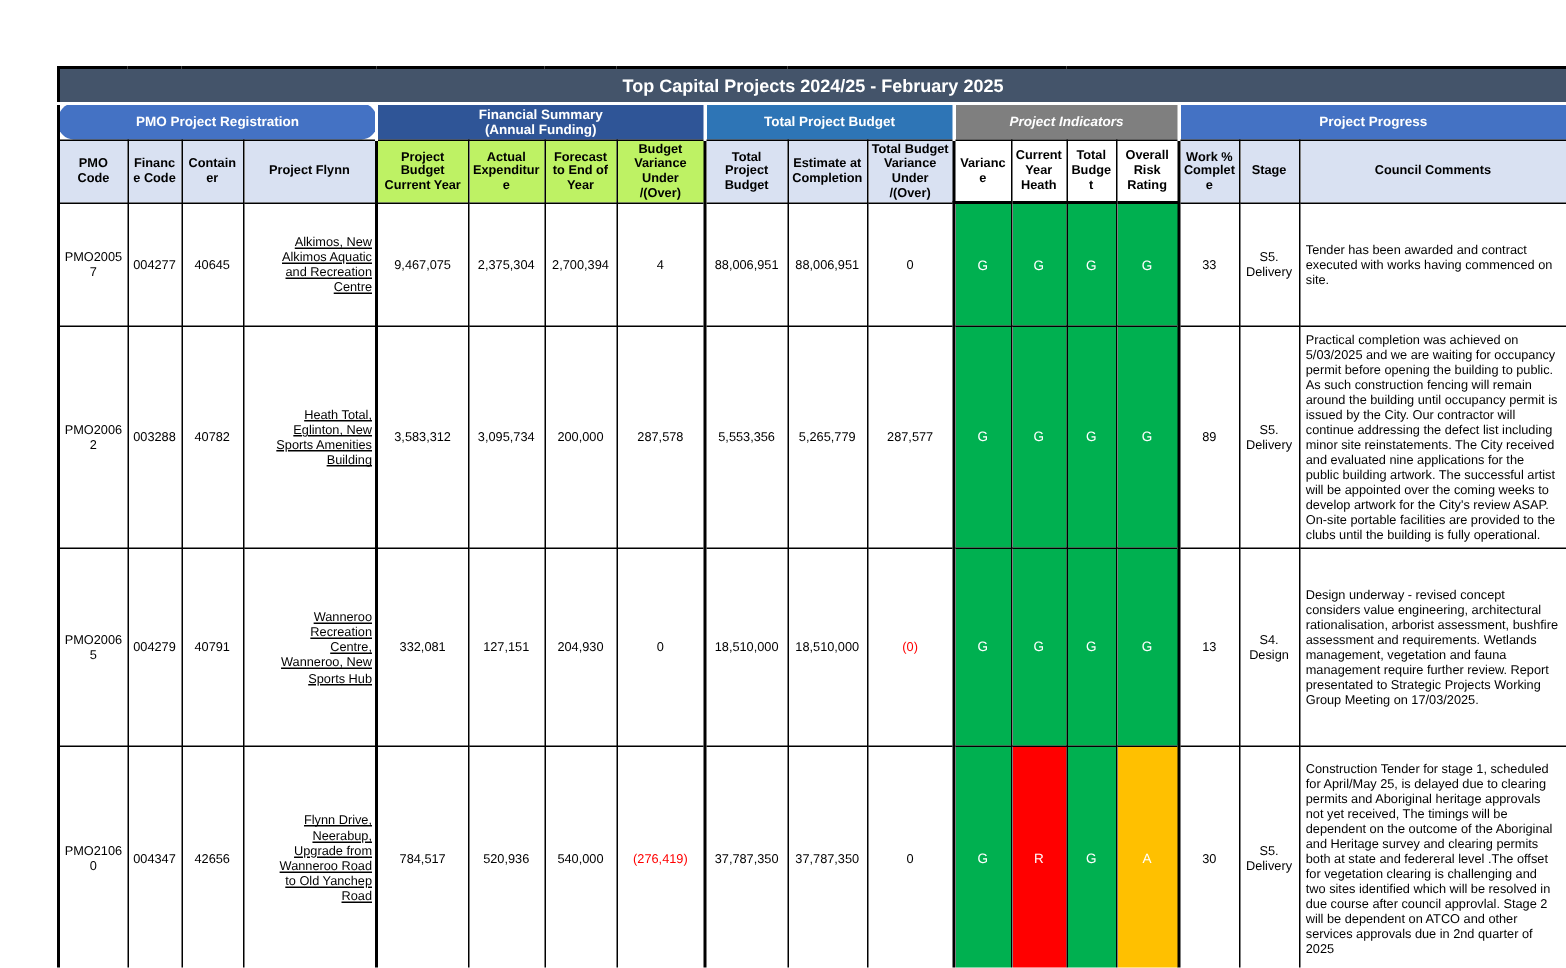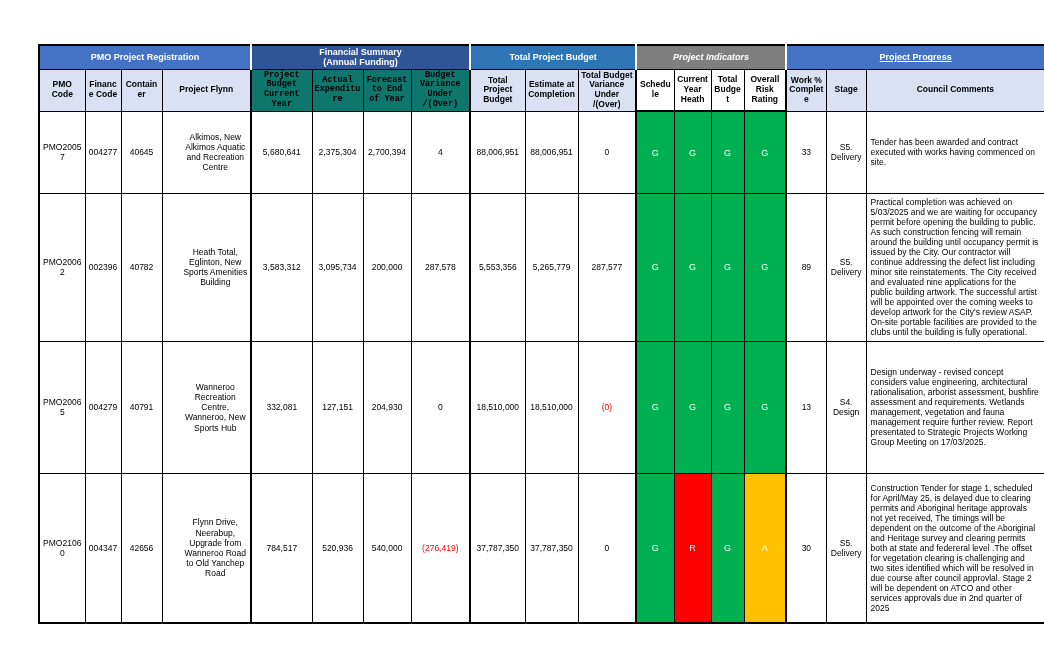--- a/index.html
+++ b/index.html
@@ -21,35 +21,35 @@
   
   td.title{
     background:#44546A;color:#fff;font-weight:bold;font-size:12px;
     border-bottom:2px solid #fff;
   }
   
   td.section{
     color:#fff;font-weight:bold;font-size:9px;white-space:pre-line;
     border-left:2px solid #fff;border-right:2px solid #fff;line-height:1.15;
   }
-  td.sec-reg{background:#4472C4;border-left:2px solid #000;}
+  td.sec-reg{background:#4472C4;border-left:2px solid #000;border-radius:10px;}
   td.sec-fin{background:#2F5597;}
   td.sec-tot{background:#2E75B6;}
   td.sec-ind{background:#7F7F7F;font-style:italic;}
-  td.sec-prog{background:#4472C4;border-right:2px solid #000;text-decoration:underline;}
+  td.sec-prog{background:#4472C4;border-right:2px solid #000;}
   
   td.colhead{
     background:#D9E1F2;font-weight:bold;font-size:8.5px;line-height:1.15;
   }
-  td.colhead.fin{background:#0f766e;font-family:Liberation Mono, monospace;}
+  td.colhead.fin{background:#bef264;}
   td.colhead.ind{background:#FFFFFF;border-bottom:2px solid #000;}
   
   td.gl{border-left:2px solid #000;}
   
-  td.name{text-align:center;padding-left:20px;line-height:1.2;}
+  td.name{text-align:right;padding-left:20px;line-height:1.2;text-decoration:underline;}
   td.comment{
     text-align:left;font-size:8.5px;line-height:1.18;padding:2px 4px;
   }
   td.ind-cell{color:#fff;font-size:9px;}
   td.stage{line-height:1.2;}
 </style>
 </head>
 <body>
 
 <table class="report">
@@ -68,20 +68,23 @@
     <col style="width:38px">
       <col style="width:37px">
       <col style="width:33px">
       <col style="width:42px">
     <col style="width:40px">
       <col style="width:40px">
       <col style="width:179px">
   </colgroup>
 
   <tbody>
+      <tr style="height:24px">
+    <td class="title" colspan="18">Top Capital Projects 2024/25 - February 2025</td>
+  </tr>
 
   <tr style="height:24px">
     <td class="section sec-reg" colspan="4">PMO Project Registration</td>
     <td class="section sec-fin" colspan="4">Financial Summary
 (Annual Funding)</td>
     <td class="section sec-tot" colspan="3">Total Project Budget</td>
     <td class="section sec-ind" colspan="4">Project Indicators</td>
     <td class="section sec-prog" colspan="3">Project Progress</td>
   </tr>
 
@@ -90,53 +93,53 @@
     <td class="colhead">Finance Code</td>
     <td class="colhead">Container</td>
     <td class="colhead">Project Flynn</td>
     <td class="colhead fin gl">Project Budget Current Year</td>
     <td class="colhead fin">Actual Expenditure</td>
     <td class="colhead fin">Forecast to End of Year</td>
     <td class="colhead fin">Budget Variance Under /(Over)</td>
     <td class="colhead gl">Total Project Budget</td>
     <td class="colhead">Estimate at Completion</td>
     <td class="colhead">Total Budget Variance Under /(Over)</td>
-    <td class="colhead ind gl">Schedule</td>
+    <td class="colhead ind gl">Variance</td>
     <td class="colhead ind">Current Year Heath</td>
     <td class="colhead ind">Total Budget</td>
     <td class="colhead ind">Overall Risk Rating</td>
     <td class="colhead gl">Work % Complete</td>
     <td class="colhead">Stage</td>
     <td class="colhead">Council Comments</td>
   </tr>
 
   <tr style="height:82px">
     <td>PMO20057</td>
     <td>004277</td>
     <td>40645</td>
     <td class="name">Alkimos, New Alkimos Aquatic and Recreation Centre</td>
-    <td class="v gl">5,680,641</td>
+    <td class="v gl">9,467,075</td>
     <td class="v">2,375,304</td>
     <td class="v">2,700,394</td>
     <td class="v">4</td>
     <td class="v gl">88,006,951</td>
     <td class="v">88,006,951</td>
     <td class="v">0</td>
     <td class="ind-cell gl" style="background-color: rgb(0, 176, 80);">G</td>
     <td class="ind-cell" style="background-color: rgb(0, 176, 80);">G</td>
     <td class="ind-cell" style="background-color: rgb(0, 176, 80);">G</td>
     <td class="ind-cell" style="background-color: rgb(0, 176, 80);">G</td>
     <td class="gl">33</td>
     <td class="stage">S5. Delivery</td>
     <td class="comment">Tender has been awarded and contract executed with works having commenced on site.</td>
   </tr>
 
   <tr style="height:148px">
     <td>PMO20062</td>
-    <td>002396</td>
+    <td>003288</td>
     <td>40782</td>
     <td class="name">Heath Total, Eglinton, New Sports Amenities Building</td>
     <td class="v gl">3,583,312</td>
     <td class="v">3,095,734</td>
     <td class="v">200,000</td>
     <td class="v">287,578</td>
     <td class="v gl">5,553,356</td>
     <td class="v">5,265,779</td>
     <td class="v">287,577</td>
     <td class="ind-cell gl" style="background-color: rgb(0, 176, 80);">G</td>

